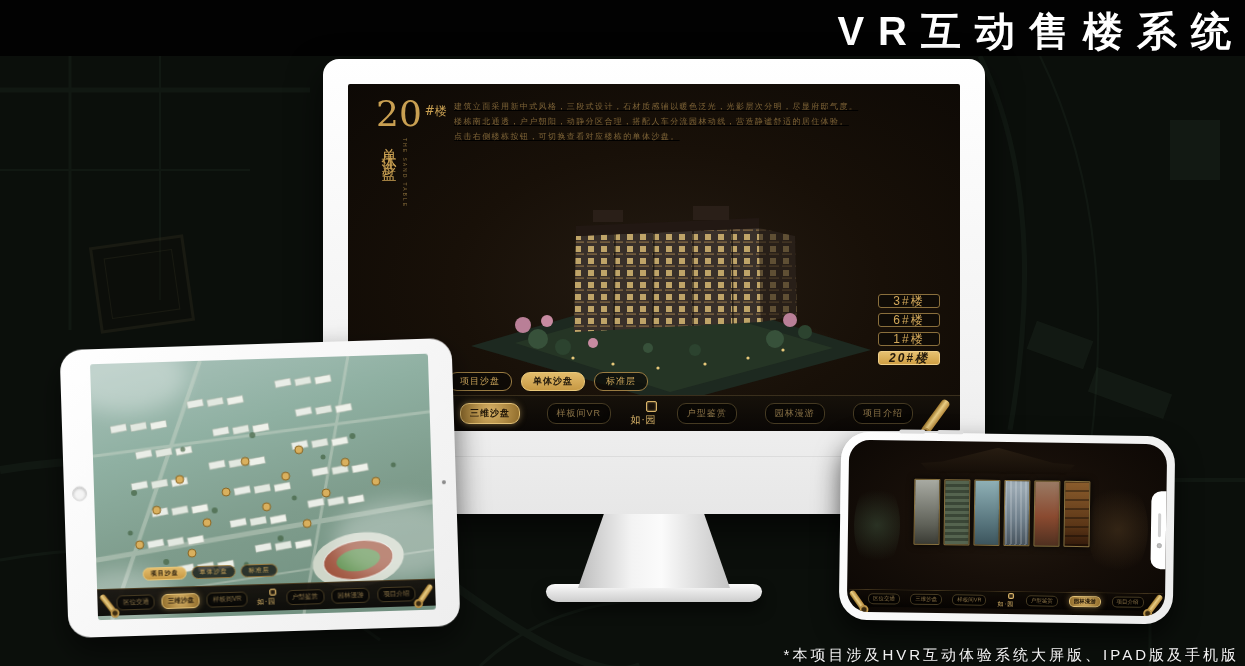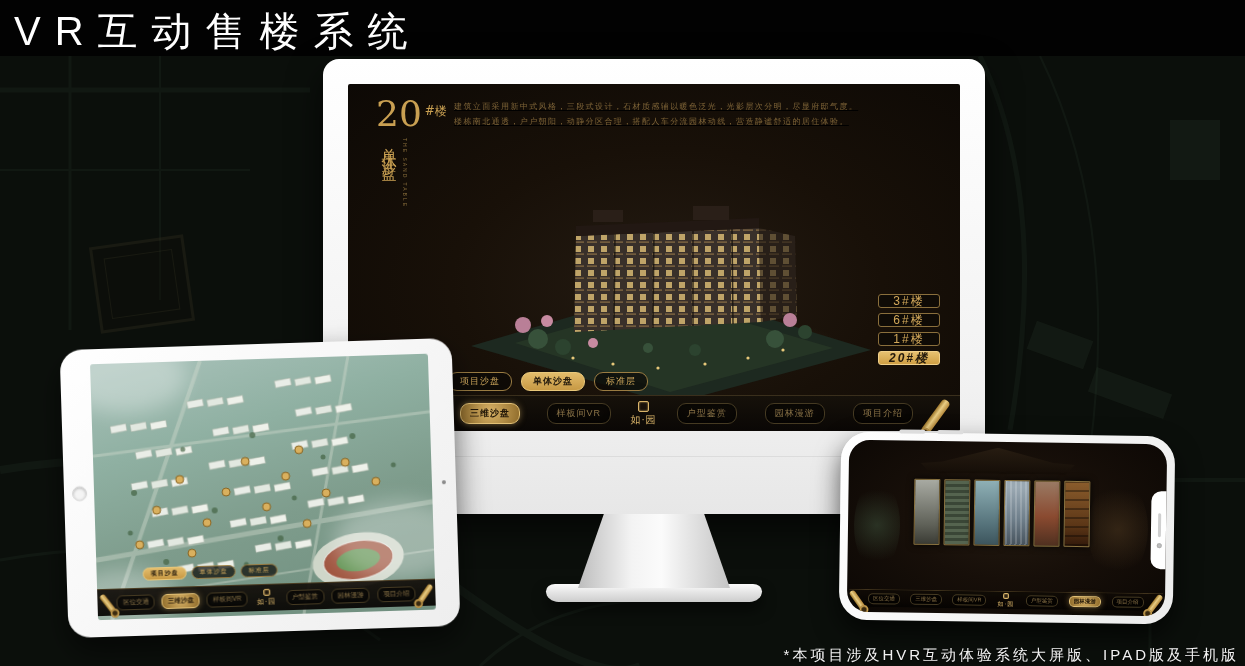--- a/index.html
+++ b/index.html
@@ -2,22 +2,22 @@
 <html><head>
 <meta charset="utf-8">
 <style>
   * { margin:0; padding:0; box-sizing:border-box; }
   html,body { width:1245px; height:666px; overflow:hidden; }
   body { position:relative; background:#0b0f0b; font-family:"Liberation Sans", sans-serif; }
 
   
   .bg-map { position:absolute; inset:0; z-index:0; }
   .title-strip { position:absolute; top:0; left:0; right:0; height:56px; background:#020202; z-index:1; }
-  .page-title { position:absolute; top:4px; left:0; right:0; text-align:left; z-index:2;
-    color:#ffffff; font-size:40px; font-weight:normal; letter-spacing:14px; text-indent:14px; }
+  .page-title { position:absolute; top:4px; left:0; right:0; text-align:right; z-index:2;
+    color:#ffffff; font-size:40px; font-weight:bold; letter-spacing:14px; text-indent:14px; }
   .footnote { position:absolute; right:6px; bottom:1px; z-index:9; color:#f2f2f2;
     font-size:15px; letter-spacing:3px; text-shadow:0 1px 2px #000; }
 
   
   .monitor { position:absolute; left:323px; top:59px; width:662px; height:455px; z-index:2;
     background:linear-gradient(#ffffff,#f2f2f2 70%,#e7e7e7); border-radius:16px;
     box-shadow:0 14px 34px rgba(0,0,0,.65); }
   .monitor-chin-line { position:absolute; left:2px; right:2px; top:397px; height:1px; background:#dcdcdc; }
   .mscreen { position:absolute; left:25px; top:25px; width:612px; height:347px; overflow:hidden;
     background:radial-gradient(ellipse at 52% 58%, #241b12 0%, #181008 48%, #0d0905 100%); border-radius:2px; }
@@ -46,21 +46,21 @@
 
   .appnav { position:absolute; left:0; right:0; bottom:0; height:36px;
     background:linear-gradient(#16110a,#0a0705); border-top:1px solid #3a2f1c;
     display:flex; align-items:center; padding:0 10px 0 12px; }
   .nav-group { display:flex; flex:1; justify-content:space-around; align-items:center; }
   .nav-item { font-size:9px; color:#8a7347; letter-spacing:1px; padding:3px 9px; white-space:nowrap;
     border:1px solid #453a22; border-radius:9px; background:rgba(0,0,0,.35);
     box-shadow:inset 0 0 5px rgba(0,0,0,.6); cursor:pointer; }
   .nav-item.active { background:radial-gradient(circle at 50% 40%, #d8b266, #8f6b2a); color:#211607;
     border-color:#e3c176; font-weight:bold; box-shadow:0 0 6px rgba(216,178,102,.5); }
-  .nav-logo { display:flex; flex-direction:column; align-items:center; gap:1px; margin:0 6px; }
+  .nav-logo { display:flex; flex-direction:column; align-items:flex-end; gap:1px; margin:0 6px; }
   .nav-logo .seal { width:11px; height:11px; border:1px solid #d9b469; border-radius:2px;
     background:#1a120a; box-shadow:inset 0 0 2px #d9b469; }
   .nav-logo .brand { font-size:10px; color:#d9b469; letter-spacing:1px; font-family:"DejaVu Serif", serif; white-space:nowrap; }
 
   .scroll-roll { width:9px; height:40px; border-radius:4px; position:relative; flex:none;
     background:linear-gradient(90deg,#9a7328,#e9cd84 45%,#b3873a); transform:rotate(36deg); margin:0 10px -6px 4px; }
   .scroll-roll::after { content:''; position:absolute; bottom:-3px; left:50%; transform:translateX(-50%);
     width:9px; height:9px; border-radius:50%;
     background:radial-gradient(circle,#3a2a10 28%,#c9a050 55%,#7a5a20 90%); }
   .scroll-roll.mirror { transform:rotate(-36deg); margin:0 4px -6px 10px; }
@@ -176,20 +176,21 @@
       <div class="hl-vert">
         <span class="hl-sub">单体沙盘</span>
         <span class="hl-cap">THE SAND TABLE</span>
       </div>
     </div>
 
     <div class="desc">
 
     <div class="desc-line">建筑立面采用新中式风格，三段式设计，石材质感辅以暖色泛光，光影层次分明，尽显府邸气度。</div>
         <div class="desc-line">楼栋南北通透，户户朝阳，动静分区合理，搭配人车分流园林动线，营造静谧舒适的居住体验。</div>
+        <div class="desc-line">点击右侧楼栋按钮，可切换查看对应楼栋的单体沙盘。</div>
       </div>
 
     <svg style="position:absolute;left:95px;top:52px;" width="450" height="270" viewBox="0 0 450 270">
       <defs>
         <pattern id="win" width="13" height="12" patternUnits="userSpaceOnUse">
           <rect x="2" y="2" width="6" height="6" fill="#eac97b" opacity="0.95"></rect>
           <rect x="1" y="9.5" width="10" height="1.2" fill="#caa05a" opacity="0.7"></rect>
         </pattern>
         <radialGradient id="glow" cx="50%" cy="50%" r="50%">
           <stop offset="0%" stop-color="#6b5a32" stop-opacity="0.5"></stop>

